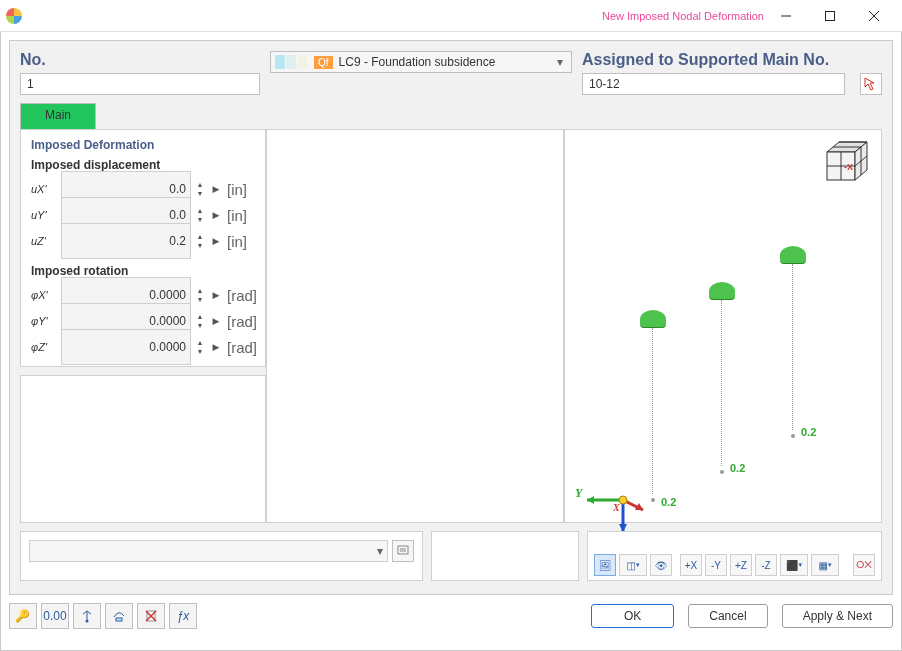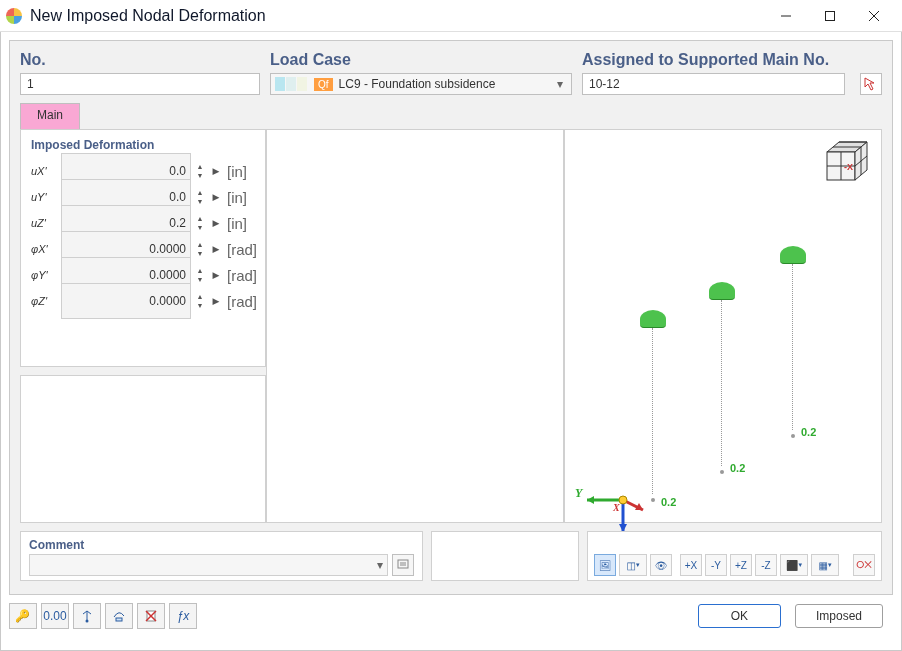--- a/index.html
+++ b/index.html
@@ -1,36 +1,36 @@
 <!DOCTYPE html>
 <html><head>
 <meta charset="utf-8">
 <style>
   * { box-sizing: border-box; }
   body { margin:0; font-family: "Segoe UI", Tahoma, sans-serif; font-size:12px; color:#333; background:#fff; width:902px; height:651px; overflow:hidden; }
   .titlebar { display:flex; align-items:center; height:32px; padding:0 6px; border-bottom:1px solid #e0e0e0; }
   .titlebar .ico { width:16px; height:16px; border-radius:50%; background: conic-gradient(#f7c244 0 90deg,#4aa0e0 90deg 180deg,#b1d44a 180deg 270deg,#e65 270deg 360deg); margin-right:8px; }
-  .titlebar .title { flex:1; font-size:16px; color:#0f172a; }
+  .titlebar .title { flex:1; font-size:11px; color:#ec4899;text-align:right; }
   .winbtns { display:flex; gap:0; }
   .winbtn { width:44px; height:30px; display:flex; align-items:center; justify-content:center; color:#222; cursor:pointer; }
   .outer { border:1px solid #c9c9c9; border-top:none; height:619px; padding:8px; background:#fff; }
   .content { border:1px solid #c9c9c9; background:#f1f1f1; padding:10px; height:555px; position:relative; }
   .toprow { display:flex; gap:10px; margin-bottom:8px; }
   .section { display:flex; flex-direction:column; }
   .section .lab { color:#4a5f88; font-weight:600; font-size:16px; margin-bottom:4px; }
   .field { background:#fff; border:1px solid #bfbfbf; height:22px; padding:2px 6px; color:#333; font-size:12px; display:flex; align-items:center; }
   .combo { background:#f6f6f6; border:1px solid #bfbfbf; height:22px; display:flex; align-items:center; font-size:12px; padding:0 4px; }
   .combo .swatch { display:flex; height:14px; margin-right:6px; }
   .swatch div { width:10px; height:14px; margin-right:1px; }
   .combo .qf { background:#ff9e40; color:#fff; padding:1px 4px; font-size:10px; margin-right:6px; }
   .combo .combotext { flex:1; color:#333; }
   .combo .chev { color:#666; padding:0 4px; }
   .iconbtn { width:22px; height:22px; border:1px solid #bfbfbf; background:#fff; display:flex; align-items:center; justify-content:center; cursor:pointer; }
   .tabs { display:flex; height:26px; margin-top:4px; }
-  .tab { padding:4px 16px; background:#f9a8d4; border:1px solid #bfbfbf; border-bottom:none; font-size:12px; cursor:pointer; }
+  .tab { padding:4px 24px; background:#22c55e; border:1px solid #bfbfbf; border-bottom:none; font-size:12px; cursor:pointer; }
   .panels { display:flex; gap:0; height:394px; }
   .leftpanel { width:246px; display:flex; flex-direction:column; gap:8px; }
   .midpanel { width:298px; background:#fff; border:1px solid #d0d0d0; }
   .rightpanel { flex:1; background:#fff; border:1px solid #d0d0d0; position:relative; }
   .groupbox { background:#fff; border:1px solid #d0d0d0; padding:8px 10px; }
   .grouptitle { color:#4a5f88; font-weight:600; margin-bottom:6px; }
   .subhead { color:#333; font-weight:600; margin-bottom:4px; margin-top:2px; }
   .row { display:flex; align-items:center; height:26px; gap:4px; }
   .rowlab { width:26px; font-size:11px; color:#333; white-space:nowrap;font-style:italic; }
   .numfield { flex:1; background:#f4f4f4; border:1px solid #cfcfcf; height:36px; text-align:right; padding:2px 4px; font-size:12px; display:flex; align-items:center; justify-content:flex-end; }
@@ -83,21 +83,20 @@
 </div>
 
 <div class="outer">
   <div class="content">
     <div class="toprow">
       <div class="section" style="width:240px">
         <div class="lab">No.</div>
         <div class="field">1</div>
       </div>
       <div class="section" style="width:302px">
-        <div class="lab">Load Case</div>
         <div class="combo">
           <div class="swatch">
             <div style="background:#b9e6f0"></div>
               <div style="background:#dfefef"></div>
               <div style="background:#f1f4e3"></div>
           </div>
           <span class="qf">Qf</span>
           <span class="combotext">LC9 - Foundation subsidence</span>
           <span class="chev">▾</span>
         </div>
@@ -116,20 +115,21 @@
     </div>
 
     <div class="tabs">
       <div class="tab">Main</div>
     </div>
 
     <div class="panels">
       <div class="leftpanel">
         <div class="groupbox" style="height:238px">
           <div class="grouptitle">Imposed Deformation</div>
+          <div class="subhead">Imposed displacement</div>
           <div class="row">
             <div class="rowlab">uX'</div>
             <div class="numfield">0.0</div>
             <div class="spin">
                 <div>▲</div>
                 <div>▼</div>
               </div>
             <div class="arrowbtn">▶</div>
             <div class="unit">[in]</div>
           </div>
@@ -146,20 +146,21 @@
           <div class="row">
             <div class="rowlab">uZ'</div>
             <div class="numfield">0.2</div>
             <div class="spin">
                 <div>▲</div>
                 <div>▼</div>
               </div>
             <div class="arrowbtn">▶</div>
             <div class="unit">[in]</div>
           </div>
+          <div class="subhead" style="margin-top:10px">Imposed rotation</div>
           <div class="row">
             <div class="rowlab">φX'</div>
             <div class="numfield">0.0000</div>
             <div class="spin">
                 <div>▲</div>
                 <div>▼</div>
               </div>
             <div class="arrowbtn">▶</div>
             <div class="unit">[rad]</div>
           </div>
@@ -230,21 +231,20 @@
           <circle cx="50" cy="20" r="4" fill="#ffcc33" stroke="#aa8800"></circle>
         </svg>
         <div class="axislabel" style="top:356px; left:10px; color:#2faa2f">Y</div>
         <div class="axislabel" style="top:406px; left:58px; color:#2050d0">Z</div>
         <div class="axislabel" style="top:372px; left:48px; color:#c33; font-size:10px">X</div>
       </div>
     </div>
 
     <div class="commentrow">
       <div class="commentbox">
-        <div style="color:#4a5f88; font-weight:600">Comment</div>
         <div class="commentfield">
           <div class="field2" style="display:flex; align-items:center; justify-content:flex-end; padding-right:4px">
               <span style="color:#666">▾</span>
             </div>
           <div class="iconbtn" style="background:#f6f6f6">
             <svg width="12" height="12">
                 <rect x="1" y="1" width="10" height="8" fill="none" stroke="#888"></rect>
                 <line x1="3" y1="4" x2="9" y2="4" stroke="#888"></line>
                 <line x1="3" y1="6" x2="9" y2="6" stroke="#888"></line>
               </svg>
@@ -291,16 +291,17 @@
         <svg width="14" height="14">
           <rect x="3" y="2" width="8" height="10" fill="#fff" stroke="#888"></rect>
           <line x1="2" y1="2" x2="12" y2="12" stroke="#c33" stroke-width="1.5"></line>
           <line x1="12" y1="2" x2="2" y2="12" stroke="#c33" stroke-width="1.5"></line>
         </svg>
       </div>
     <div class="toolbtn" style="font-style:italic">ƒx</div>
     <div class="spacer"></div>
     <div class="btn primary">OK</div>
     <div style="width:6px"></div>
-    <div class="btn">Imposed</div>
+    <div class="btn">Cancel</div>
     <div style="width:6px"></div>
+    <div class="btn">Apply &amp; Next</div>
   </div>
 </div>
 
 </body></html>

